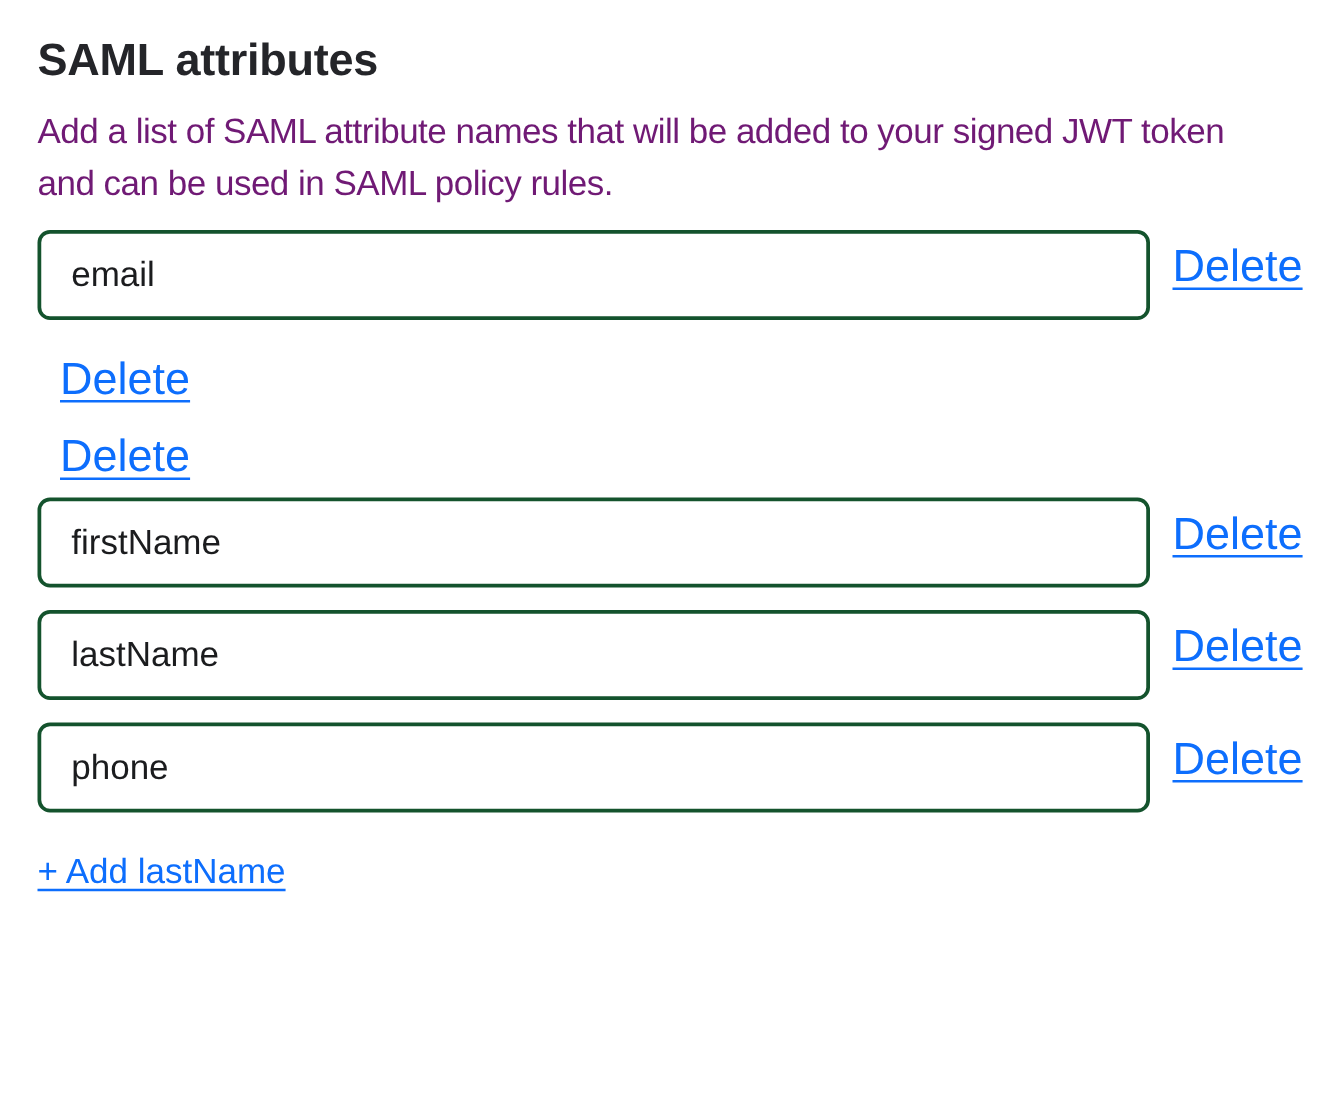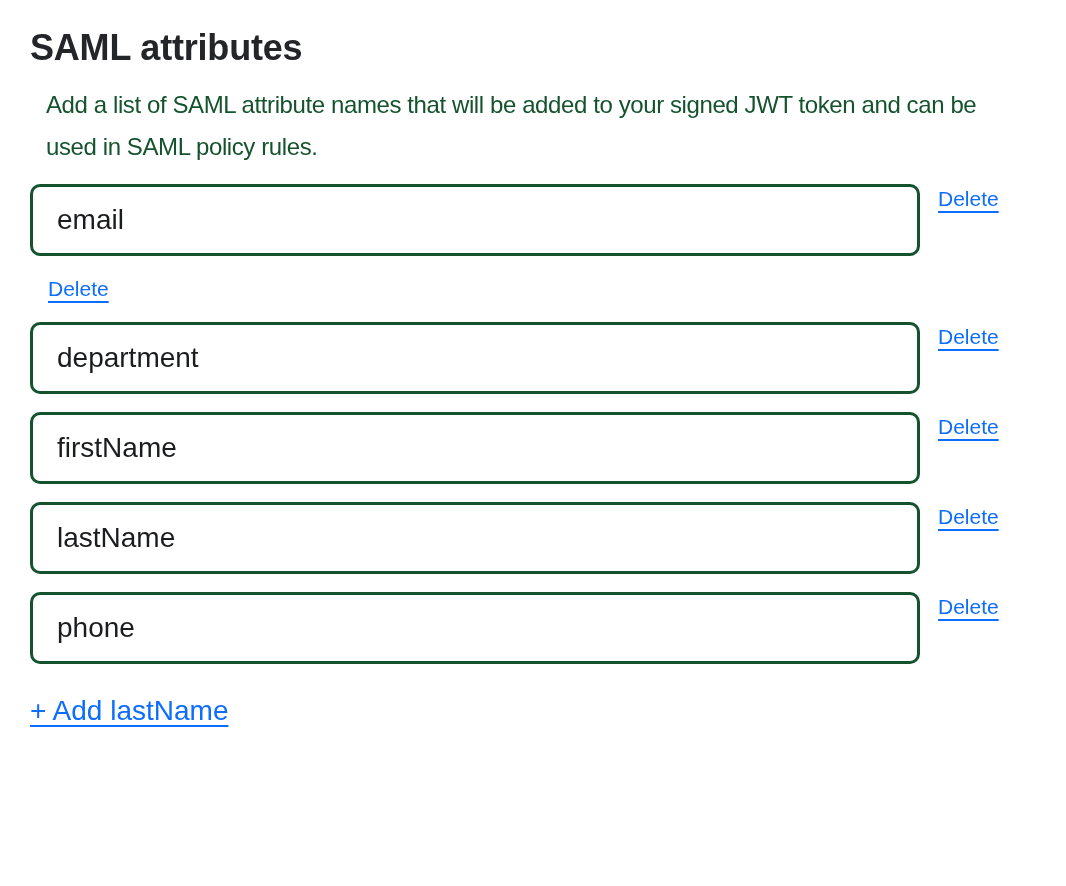--- a/index.html
+++ b/index.html
@@ -18,25 +18,25 @@
   }
   .section-title {
     margin: 0 0 16px 0;
     font-size: 36px;
     line-height: 40px;
     font-weight: 700;
     color: #242529;
     letter-spacing: -0.2px;
   }
   .section-description {
-    margin: 0 0 16px 16px;
+    margin: 0 0 16px 0;
     max-width: 1012px;
-    font-size: 24px;
+    font-size: 28px;
     line-height: 42px;
-    color: #14532d;
+    color: #701a75;
     letter-spacing: -0.4px;
   }
   .attr-row {
     display: flex;
     align-items: flex-start;
     margin-bottom: 18px;
   }
   .attr-input {
     width: 890px;
     height: 72px;
@@ -53,22 +53,22 @@
   a.link {
     color: #0d6efd;
     text-decoration: underline;
     text-decoration-thickness: 2px;
     text-underline-offset: 5px;
     cursor: pointer;
   }
   .delete-link {
     display: inline-block;
     margin-left: 18px;
-    margin-top: 0;
-    font-size: 21px;
+    margin-top: 14px;
+    font-size: 36px;
     line-height: 30px;
     white-space: nowrap;
   }
   .add-link {
     display: inline-block;
     margin-top: 12px;
     font-size: 28px;
     line-height: 34px;
   }
 </style>
@@ -86,21 +86,20 @@
     <div class="attr-row">
       <input class="attr-input" type="text" value="email" style="">
       <a class="link delete-link" href="#">Delete</a>
     </div>
 
     <div class="attr-row">
       <a class="link delete-link" href="#">Delete</a>
     </div>
 
     <div class="attr-row">
-      <input class="attr-input" type="text" value="department" style="">
       <a class="link delete-link" href="#">Delete</a>
     </div>
 
     <div class="attr-row">
       <input class="attr-input" type="text" value="firstName" style="">
       <a class="link delete-link" href="#">Delete</a>
     </div>
 
     <div class="attr-row">
       <input class="attr-input" type="text" value="lastName" style="">

